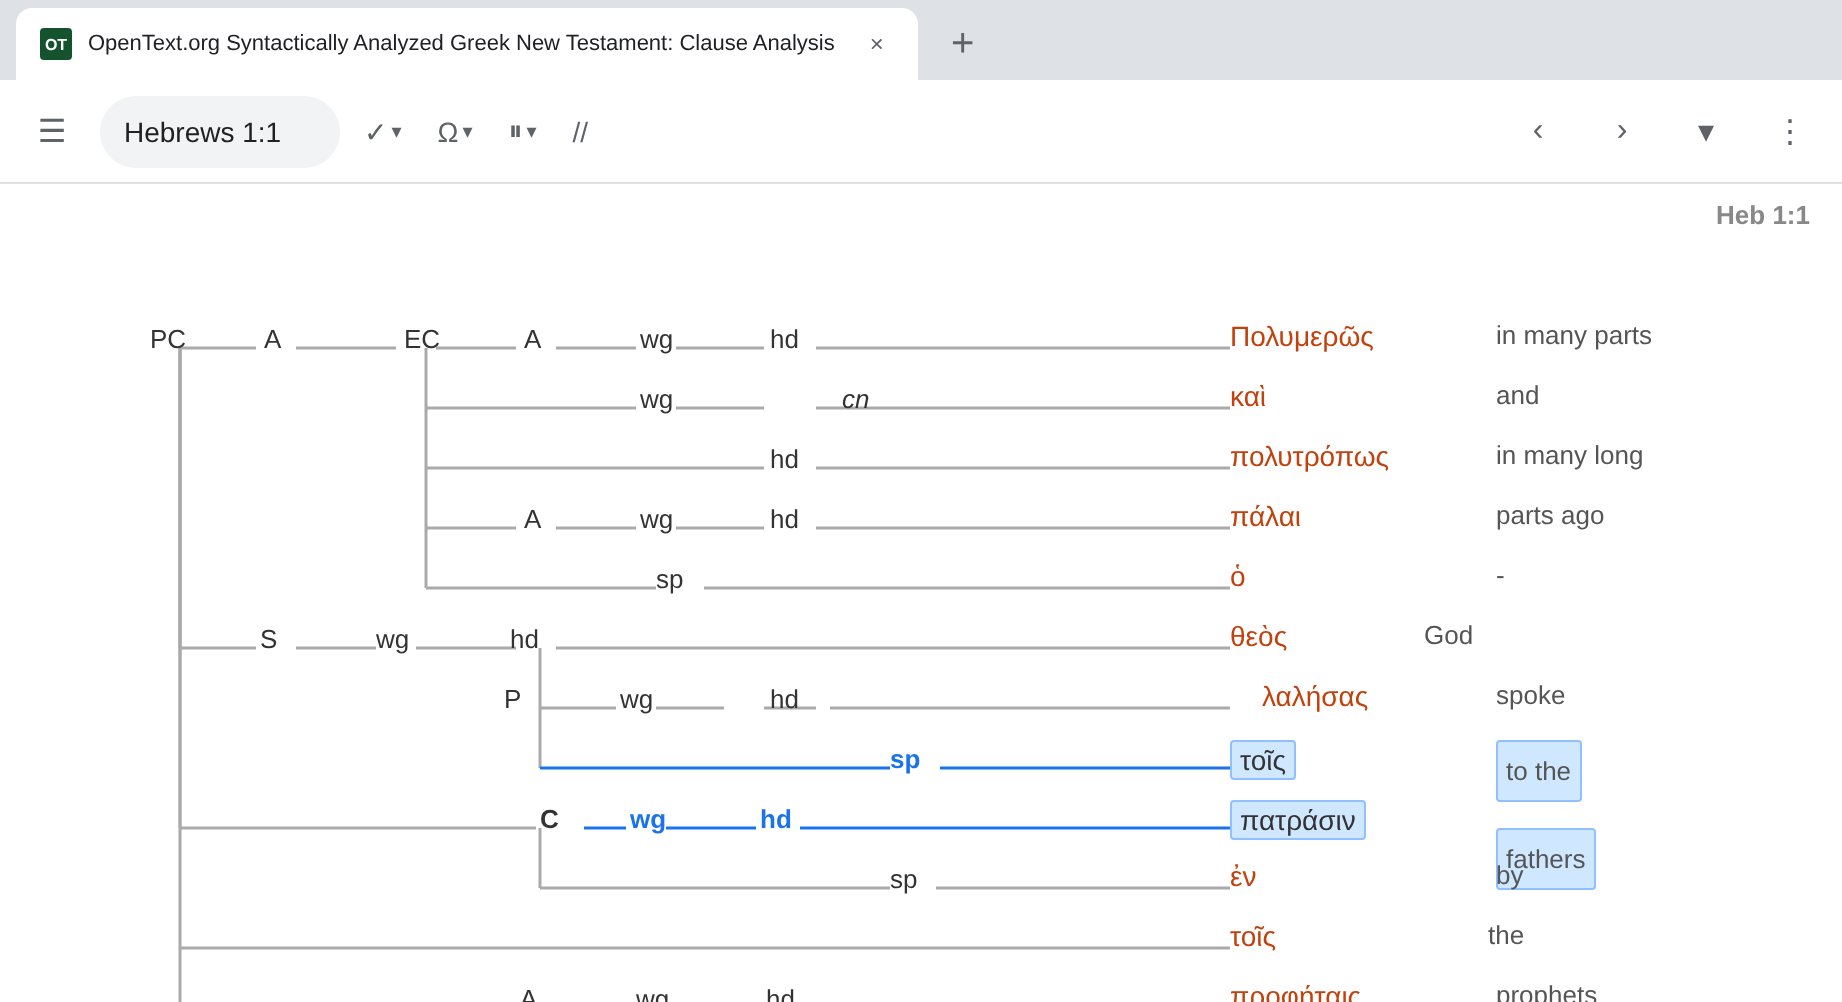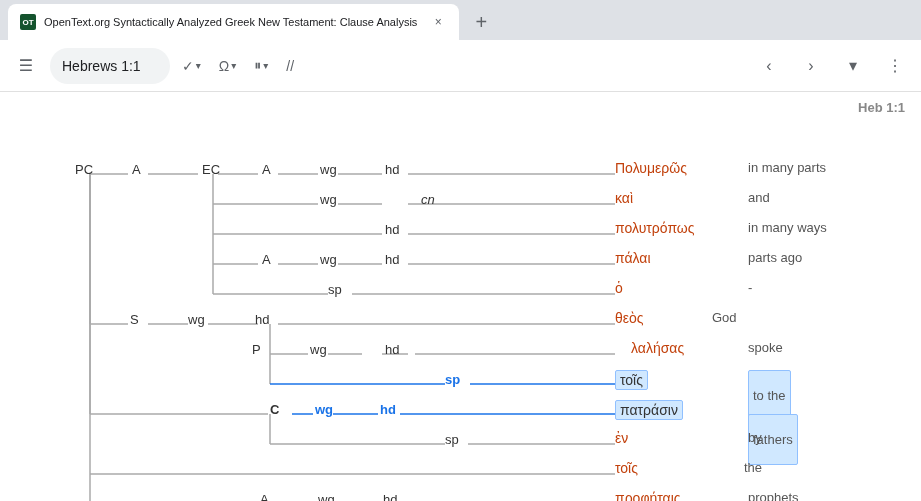--- a/index.html
+++ b/index.html
@@ -133,21 +133,21 @@
       position: absolute;
       font-size: 13px;
       color: #555;
     }
     .english-highlight {
       position: absolute;
       font-size: 13px;
       color: #555;
       background: #d0e8ff;
       border: 1px solid #90c0ff;
-      padding: 17px 4px;
+      padding: 7px 4px;
       border-radius: 2px;
     }
 
     
     .tree-svg {
       position: absolute;
       top: 0; left: 0;
       width: 100%; height: 100%;
     }
   </style>
@@ -345,21 +345,21 @@
     <span class="greek" style="left:615px;top:188px">θεὸς</span>
     <span class="greek" style="left:631px;top:218px">λαλήσας</span>
     <span class="greek-highlight" style="left:615px;top:248px">τοῖς</span>
     <span class="greek-highlight" style="left:615px;top:278px">πατράσιν</span>
     <span class="greek" style="left:615px;top:308px">ἐν</span>
     <span class="greek" style="left:615px;top:338px">τοῖς</span>
     <span class="greek" style="left:615px;top:368px">προφήταις</span>
 
     <span class="english" style="left:748px;top:38px">in many parts</span>
     <span class="english" style="left:748px;top:68px">and</span>
-    <span class="english" style="left:748px;top:98px">in many ways</span>
+    <span class="english" style="left:748px;top:98px">in many long</span>
     <span class="english" style="left:748px;top:128px">parts ago</span>
     <span class="english" style="left:748px;top:158px">-</span>
     <span class="english" style="left:712px;top:188px">God</span>
     <span class="english" style="left:748px;top:218px">spoke</span>
     <span class="english-highlight" style="left:748px;top:248px">to the</span>
     <span class="english-highlight" style="left:748px;top:292px">fathers</span>
     <span class="english" style="left:748px;top:308px">by</span>
     <span class="english" style="left:744px;top:338px">the</span>
     <span class="english" style="left:748px;top:368px">prophets</span>
   </div>

